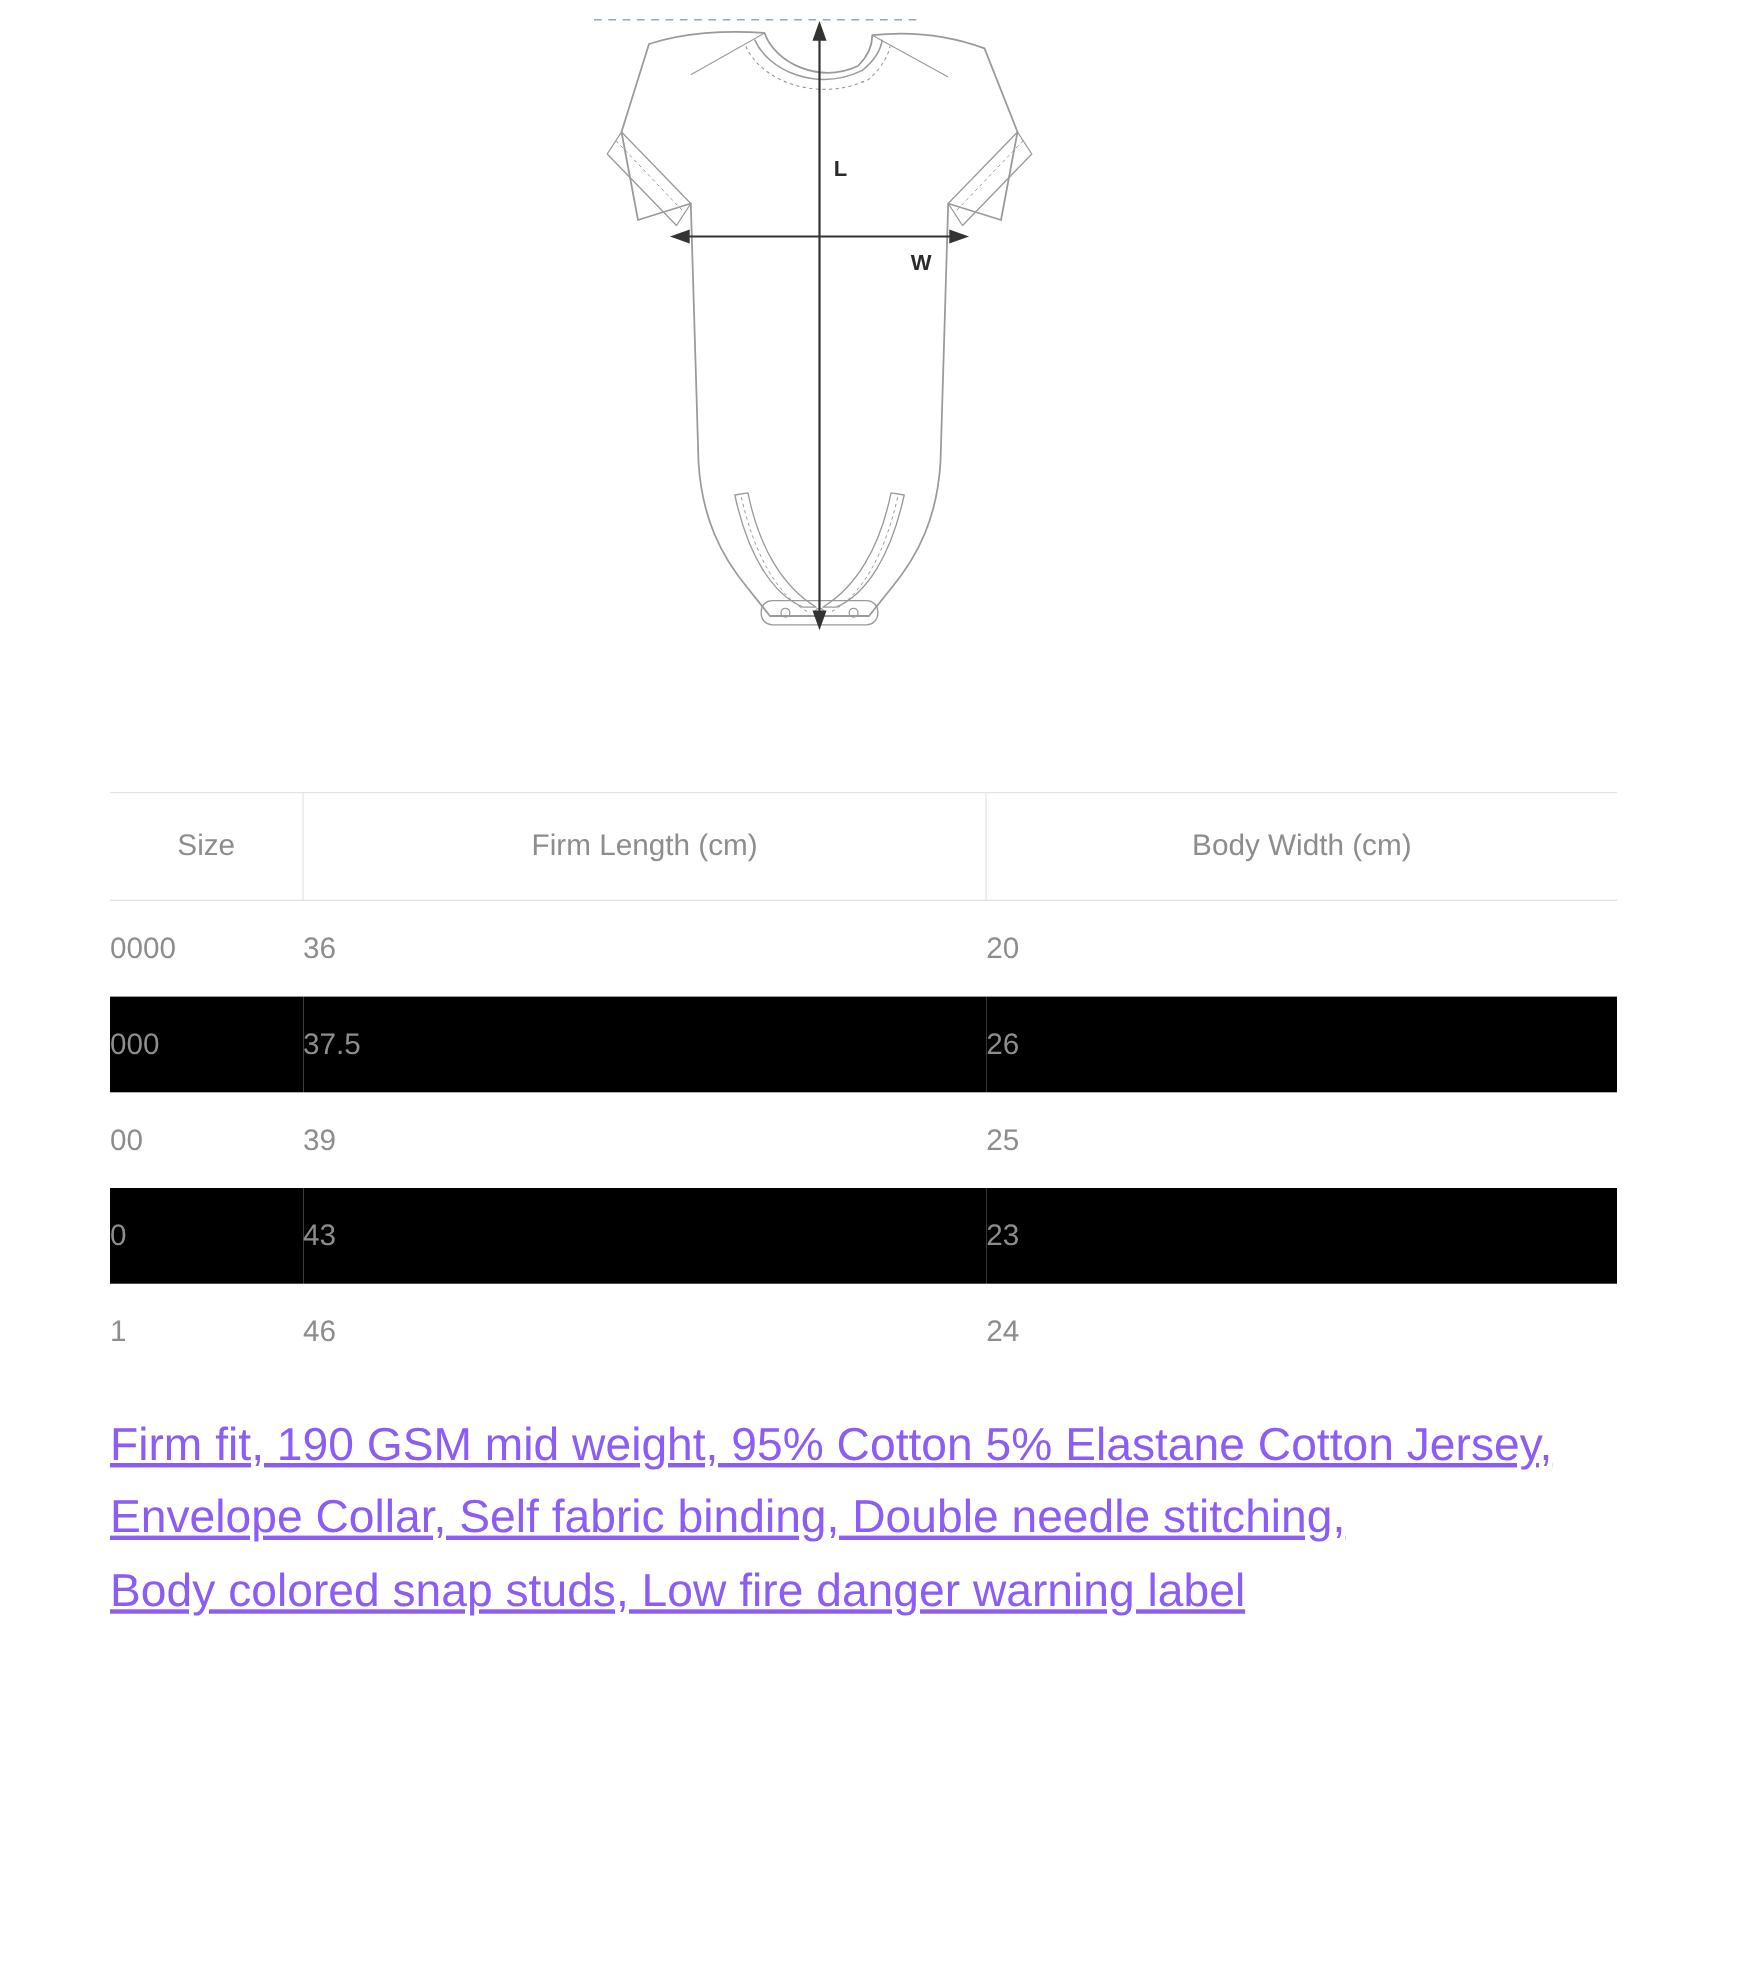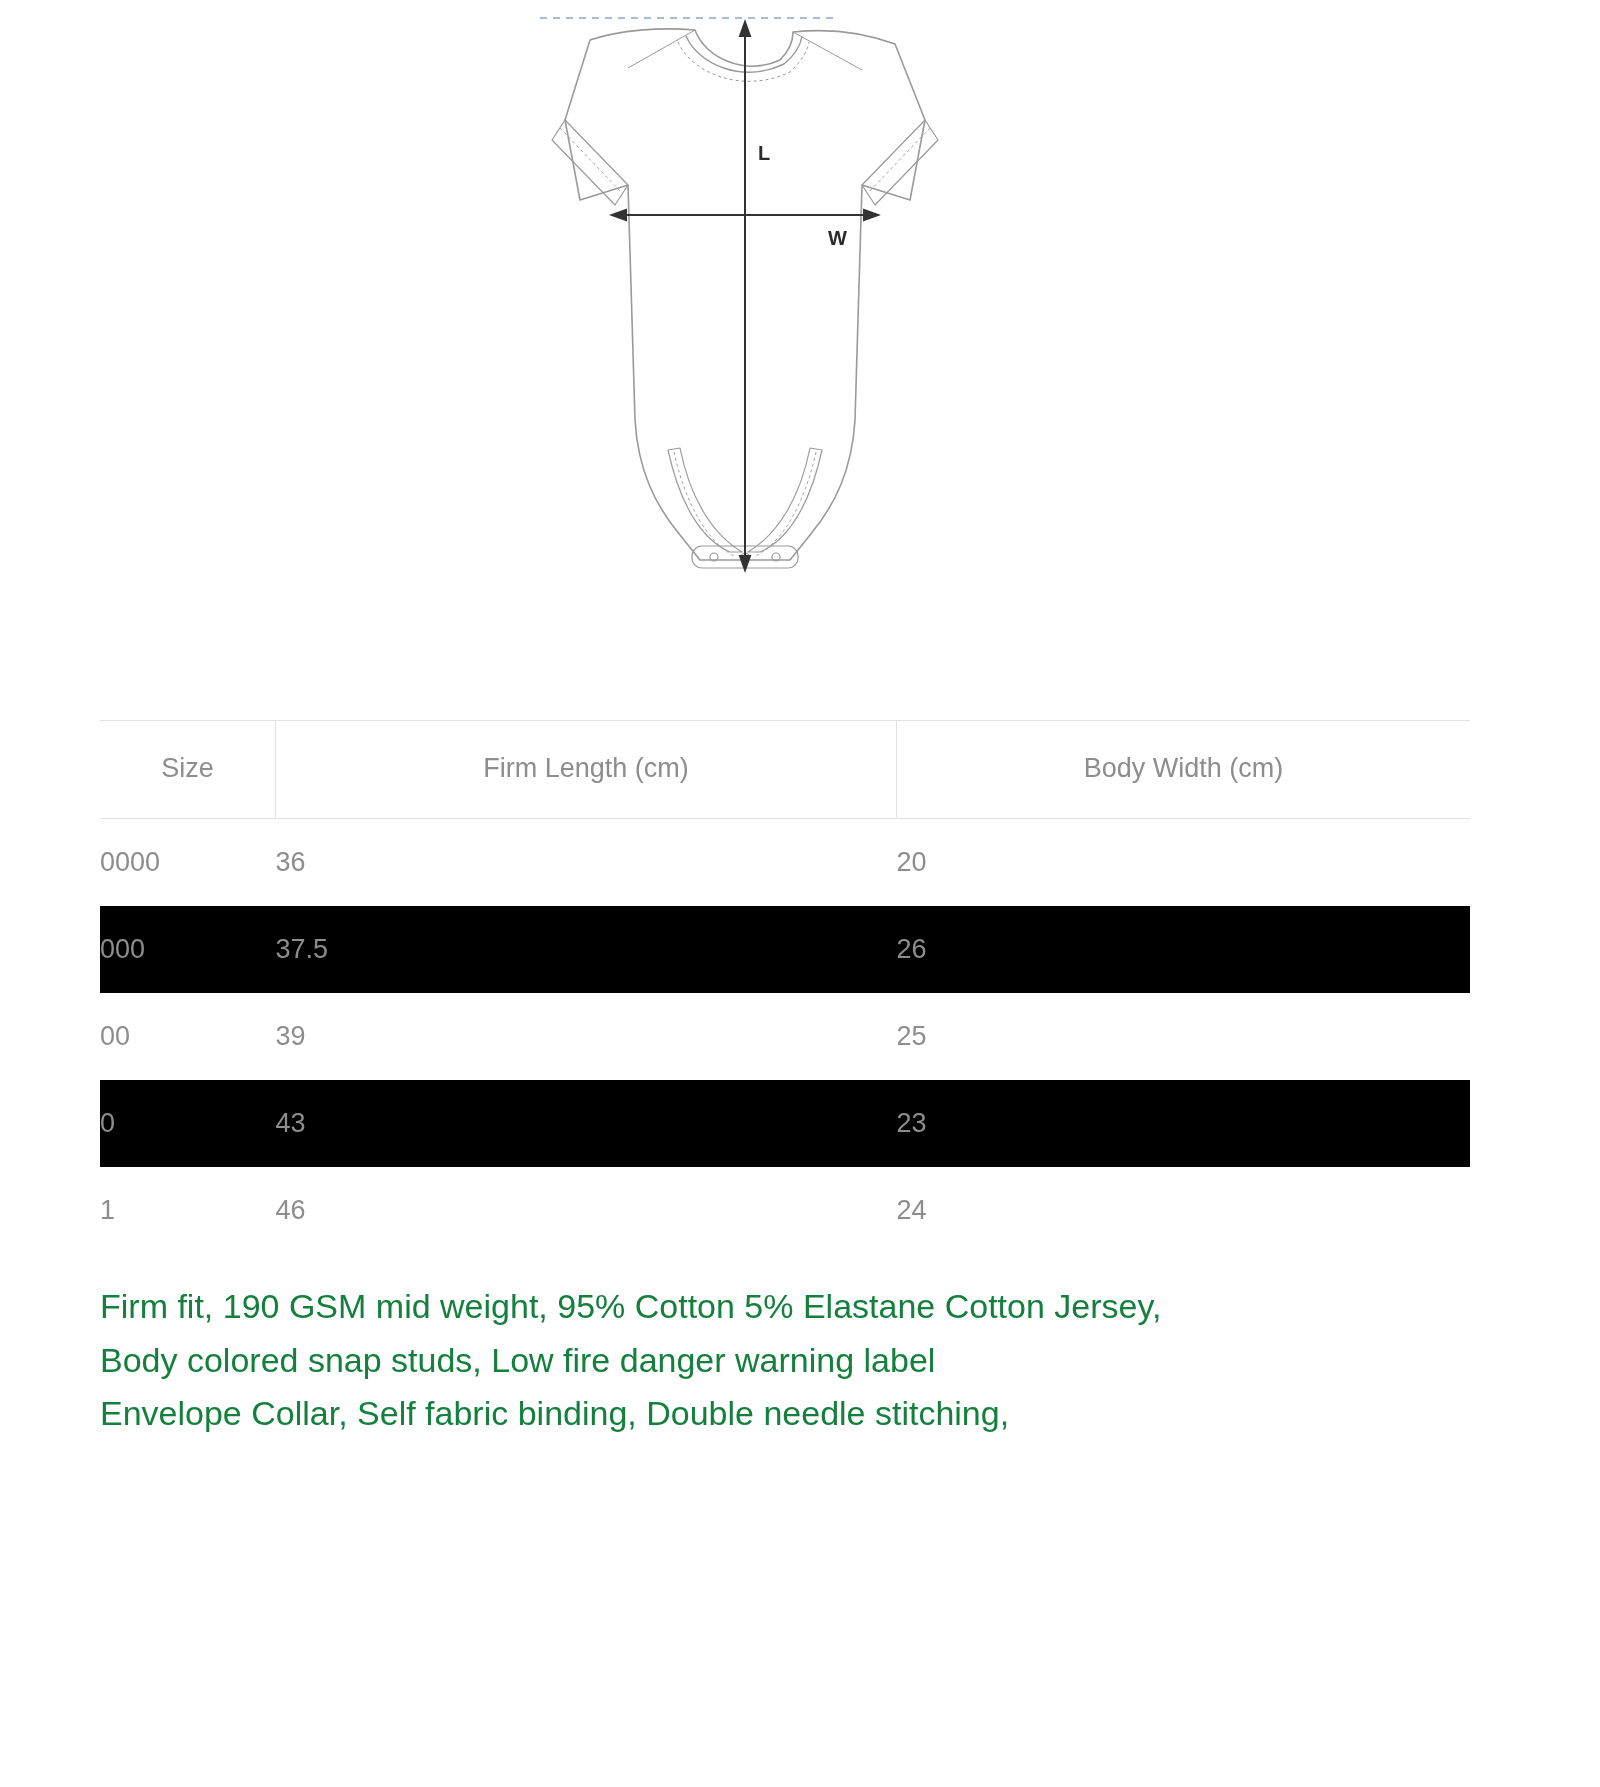--- a/index.html
+++ b/index.html
@@ -66,23 +66,24 @@
     padding: 28px 0;
   }
   table.size-table tbody tr.alt td {
     background: #000000;
   }
 
   
   .description {
     margin: 26px 100px 0 100px;
     width: 1380px;
-    font-size: 34px;
+    font-size: 42px;
     line-height: 1.58;
-    color: #15803d;
+    color: #8b5cf6;
+    text-decoration: underline;
   }
   .description p {
     margin: 0;
   }
 </style>
 </head>
 <body>
 
 <div class="page">
 
@@ -191,17 +192,17 @@
           <td>1</td>
           <td>46</td>
           <td>24</td>
         </tr>
       </tbody>
     </table>
   </div>
 
   <div class="description">
     <p>Firm fit, 190 GSM mid weight, 95% Cotton  5% Elastane Cotton Jersey,</p>
+    <p>Envelope Collar, Self fabric binding, Double needle stitching,</p>
     <p>Body colored snap studs, Low fire danger warning label</p>
-    <p>Envelope Collar, Self fabric binding, Double needle stitching,</p>
   </div>
 
 </div>
 
 </body></html>

